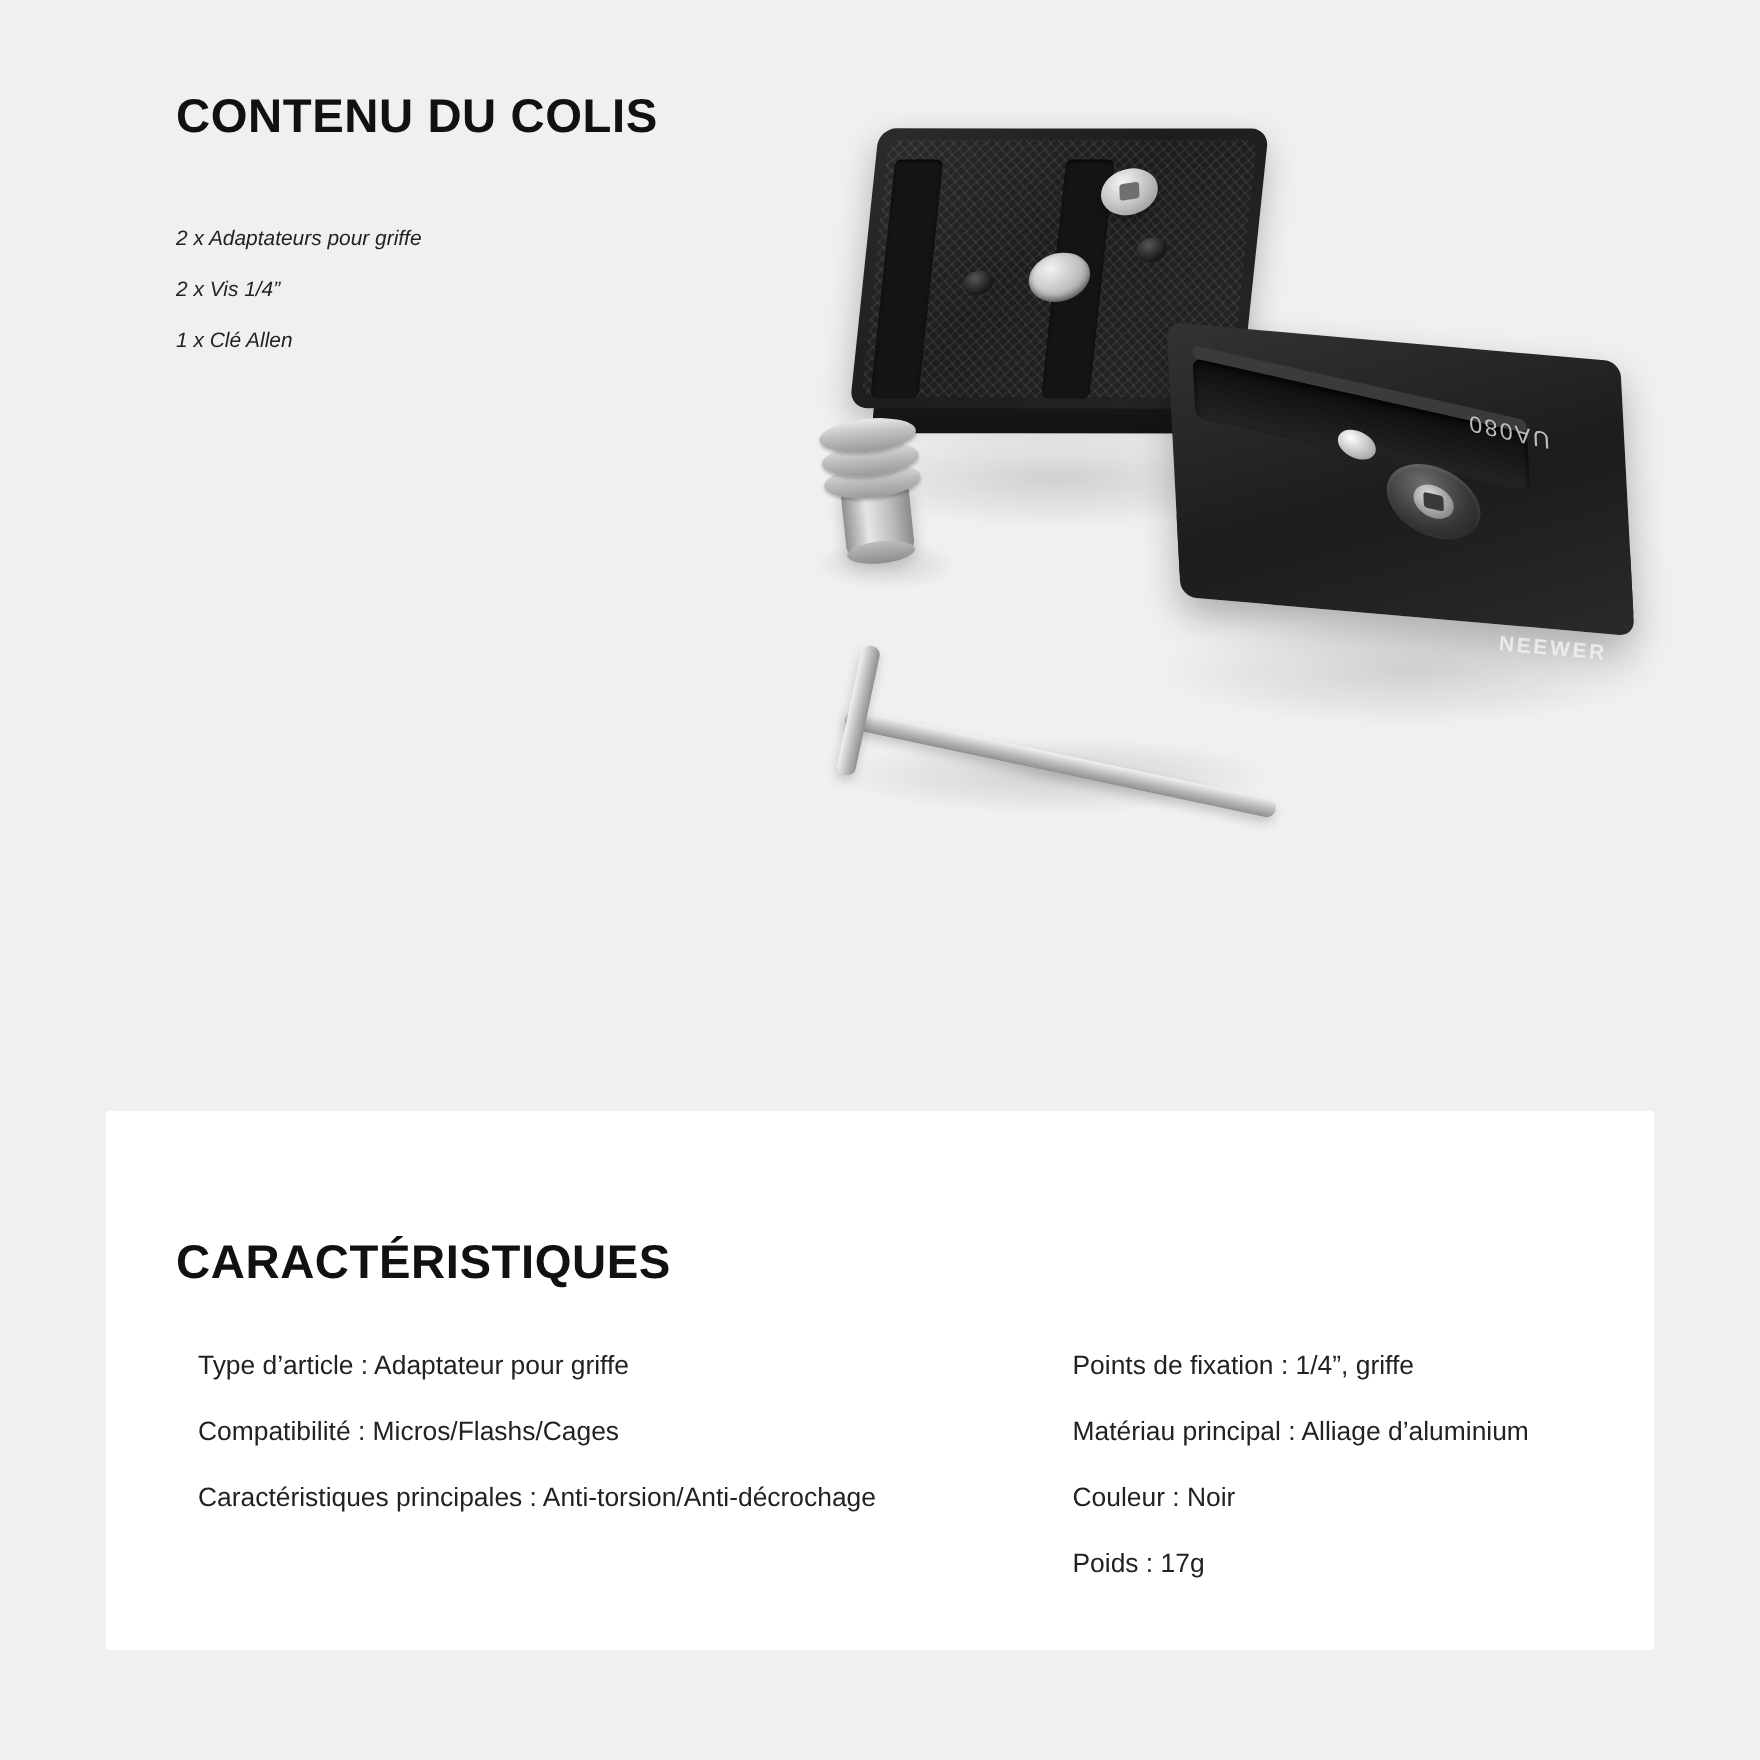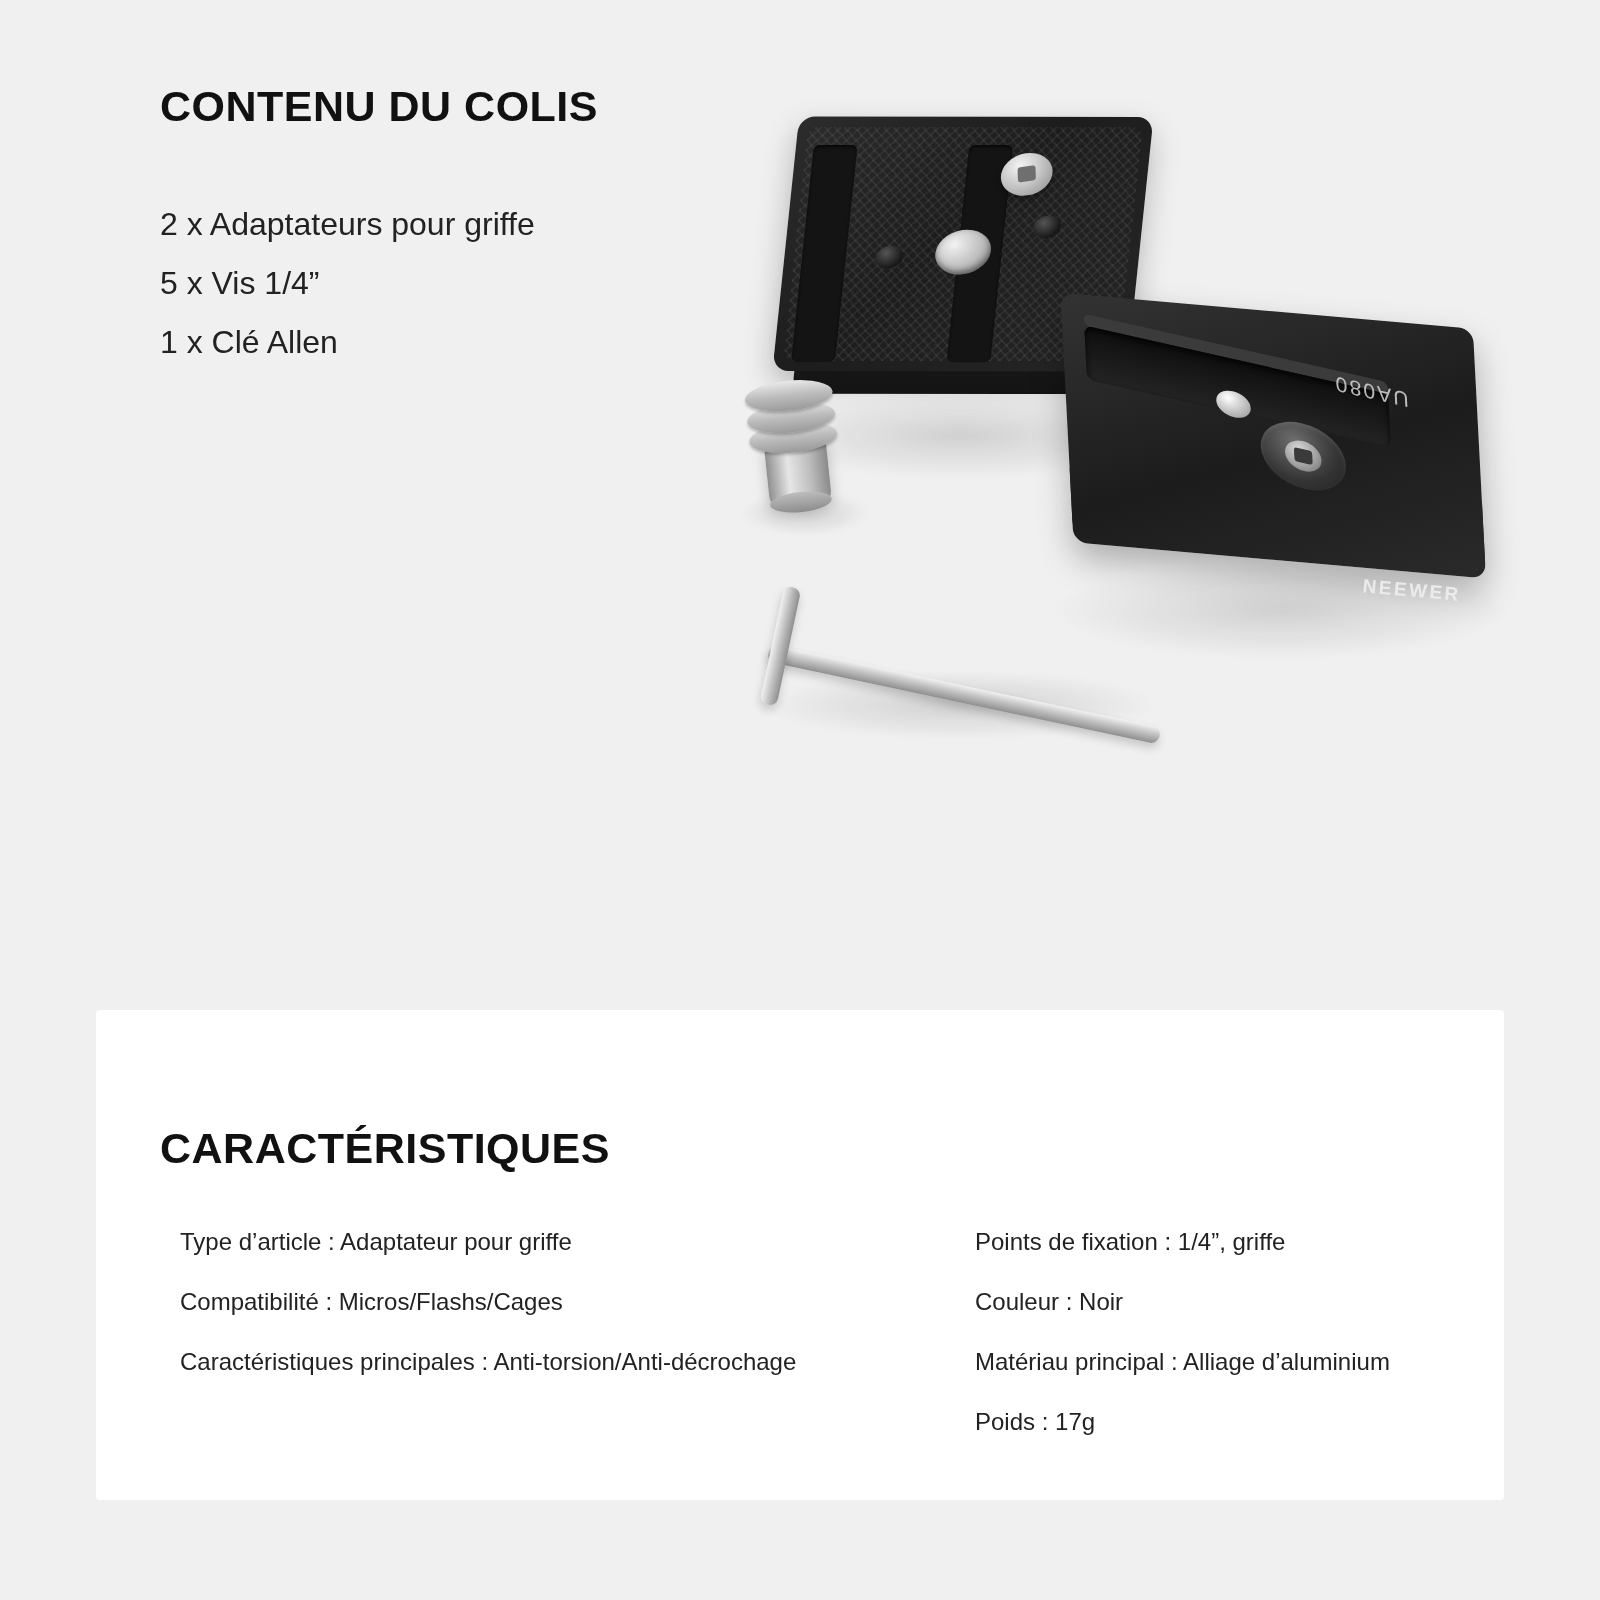--- a/index.html
+++ b/index.html
@@ -39,23 +39,24 @@
     font-weight: bold;
     letter-spacing: 0.5px;
     color: #111;
     font-family: "Liberation Sans", sans-serif;
   }
 
   .contents-list {
     position: absolute;
     left: 160px;
     top: 208px;
-    font-size: 32px;
+    font-size: 19px;
     color: #222;
     line-height: 1.0;
+    font-style: italic;
   }
   .contents-list .li {
     margin-bottom: 27px;
     white-space: nowrap;
   }
 
   
   .photo {
     position: absolute;
     left: 700px;
@@ -399,21 +400,21 @@
 <body>
 
 <div class="page">
 
   <div class="top-section">
 
     <div class="heading">CONTENU DU COLIS</div>
 
     <div class="contents-list">
       <div class="li">2 x Adaptateurs pour griffe</div>
-      <div class="li">5 x Vis 1/4”</div>
+      <div class="li">2 x Vis 1/4”</div>
       <div class="li">1 x Clé Allen</div>
     </div>
 
     <div class="photo">
 
       <div class="soft-shadow sh-plate"></div>
       <div class="soft-shadow sh-clamp"></div>
       <div class="soft-shadow sh-screw"></div>
       <div class="soft-shadow sh-allen"></div>
 
@@ -461,20 +462,20 @@
     <div class="spec-title">CARACTÉRISTIQUES</div>
 
     <div class="spec-cols">
       <div class="spec-col left">
         <div class="spec-row">Type d’article : Adaptateur pour griffe</div>
         <div class="spec-row">Compatibilité : Micros/Flashs/Cages</div>
         <div class="spec-row">Caractéristiques principales : Anti-torsion/Anti-décrochage</div>
       </div>
       <div class="spec-col right">
         <div class="spec-row">Points de fixation : 1/4”, griffe</div>
+        <div class="spec-row">Matériau principal : Alliage d’aluminium</div>
         <div class="spec-row">Couleur : Noir</div>
-        <div class="spec-row">Matériau principal : Alliage d’aluminium</div>
         <div class="spec-row">Poids : 17g</div>
       </div>
     </div>
   </div>
 
 </div>
 
 </body></html>

